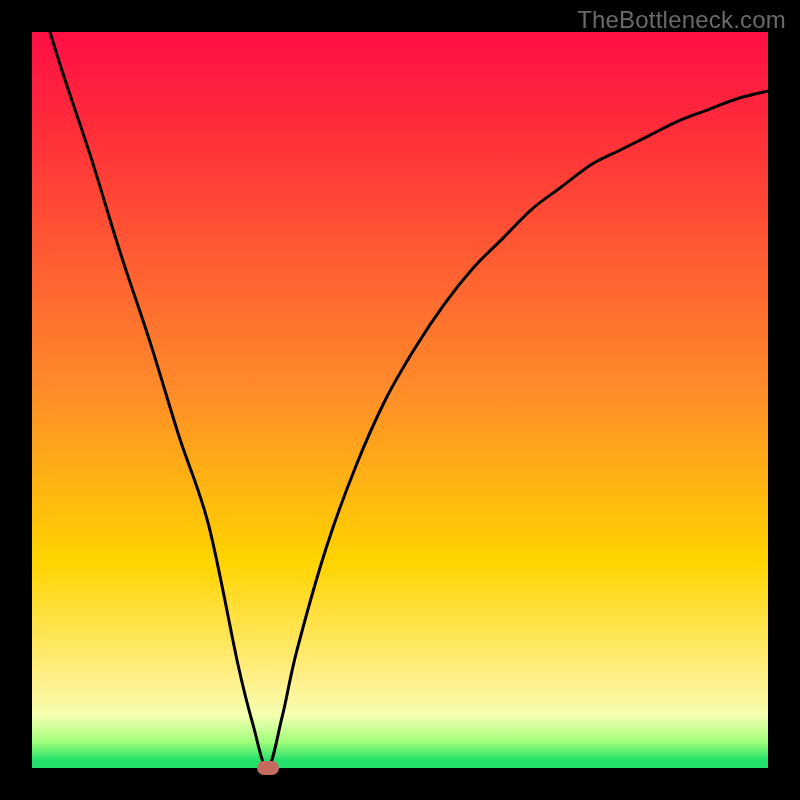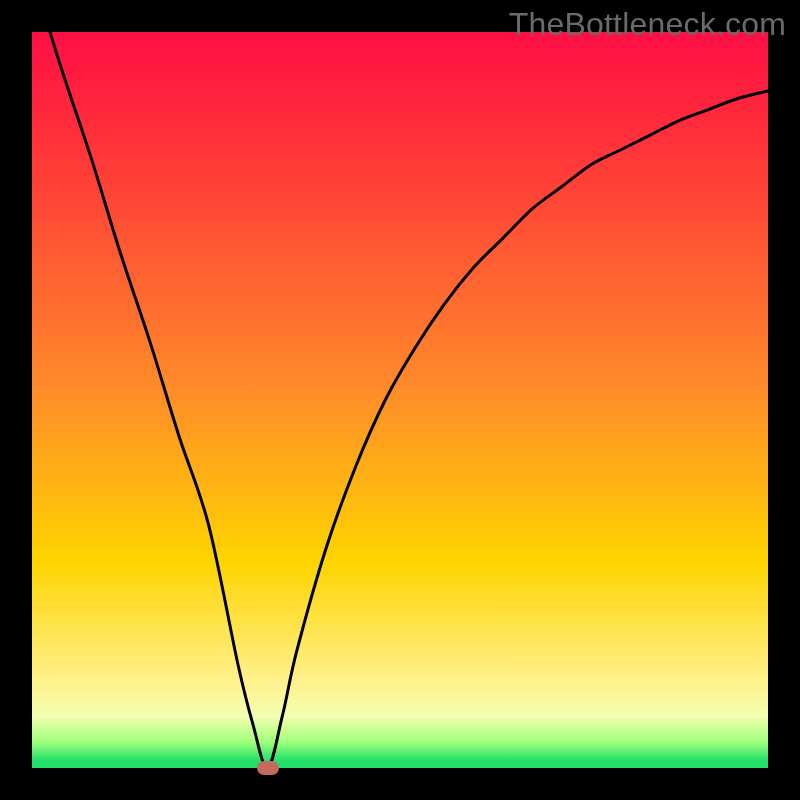--- a/index.html
+++ b/index.html
@@ -35,21 +35,21 @@
       var(--c-lightgreen) 96.5%,
       var(--c-green) 99%,
       var(--c-green) 100%
     );
   }
   .watermark {
     position: absolute;
     top: 6px;
     right: 14px;
     color: #6a6a6a;
-    font-size: 32px;
+    font-size: 24px;
     font-weight: 500;
     letter-spacing: 0.2px;
     user-select: none;
   }
   svg.curve {
     position: absolute;
     inset: 0;
     width: 100%;
     height: 100%;
   }

